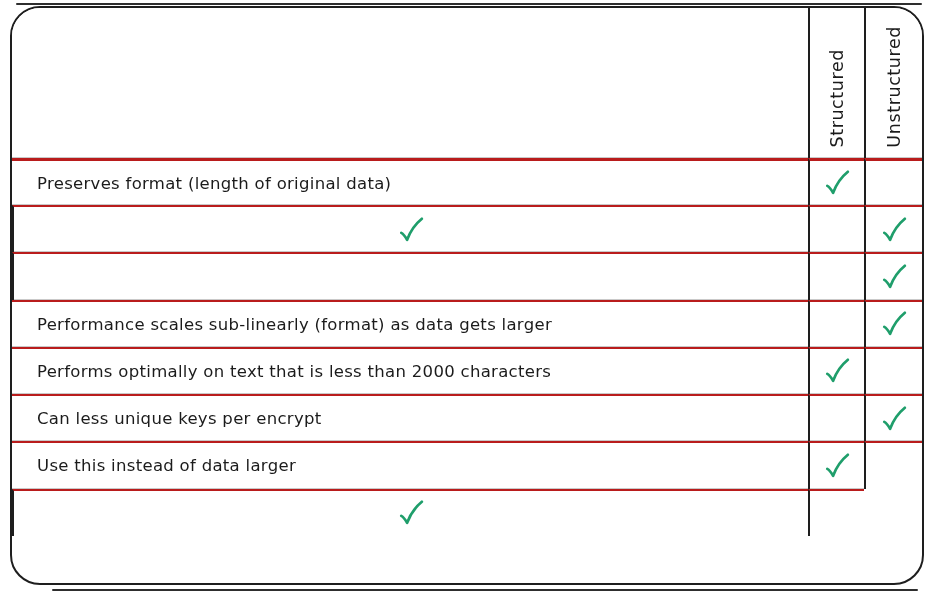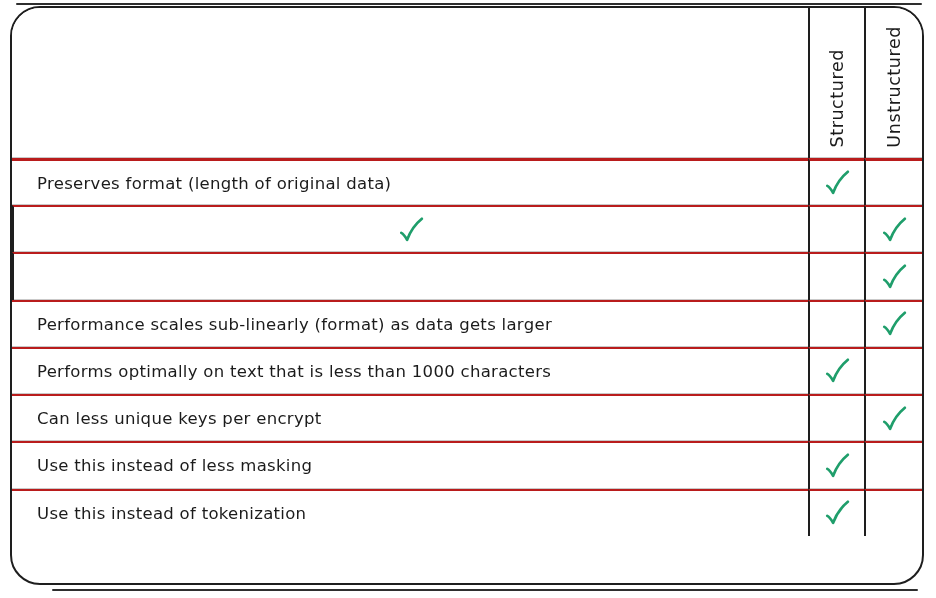--- a/index.html
+++ b/index.html
@@ -158,52 +158,49 @@
     <span class="ftext">Performance scales sub-linearly (format) as data gets larger</span>
   </div>
   <div class="cell datarow colcell check structured"></div>
   <div class="cell datarow colcell check unstructured">
         <svg viewBox="0 0 28 28" class="check-icon">
           <path d="M5.5 16.5 C7.5 17.5 9.3 20.3 10.6 22.6 C13.2 15.5 18.2 8.5 23.5 4.2" fill="none" stroke="#1f9e6b" stroke-width="2.4" stroke-linecap="round" stroke-linejoin="round"></path>
         </svg>
       </div>
 
   <div class="cell datarow feature">
-    <span class="ftext">Performs optimally on text that is less than 1000 characters</span>
+    <span class="ftext">Performs optimally on text that is less than 2000 characters</span>
   </div>
   <div class="cell datarow colcell check structured">
         <svg viewBox="0 0 28 28" class="check-icon">
           <path d="M5.5 16.5 C7.5 17.5 9.3 20.3 10.6 22.6 C13.2 15.5 18.2 8.5 23.5 4.2" fill="none" stroke="#1f9e6b" stroke-width="2.4" stroke-linecap="round" stroke-linejoin="round"></path>
         </svg>
       </div>
   <div class="cell datarow colcell check unstructured"></div>
 
   <div class="cell datarow feature">
     <span class="ftext">Can less unique keys per encrypt</span>
   </div>
   <div class="cell datarow colcell check structured"></div>
   <div class="cell datarow colcell check unstructured">
         <svg viewBox="0 0 28 28" class="check-icon">
           <path d="M5.5 16.5 C7.5 17.5 9.3 20.3 10.6 22.6 C13.2 15.5 18.2 8.5 23.5 4.2" fill="none" stroke="#1f9e6b" stroke-width="2.4" stroke-linecap="round" stroke-linejoin="round"></path>
         </svg>
       </div>
 
   <div class="cell datarow feature">
-    <span class="ftext">Use this instead of less masking</span>
-  </div>
-  <div class="cell datarow colcell check structured">
-        <svg viewBox="0 0 28 28" class="check-icon">
-          <path d="M5.5 16.5 C7.5 17.5 9.3 20.3 10.6 22.6 C13.2 15.5 18.2 8.5 23.5 4.2" fill="none" stroke="#1f9e6b" stroke-width="2.4" stroke-linecap="round" stroke-linejoin="round"></path>
-        </svg>
-      </div>
-  <div class="cell datarow colcell check unstructured"></div>
-
-  <div class="cell datarow feature">
-    <span class="ftext">Use this instead of tokenization</span>
-  </div>
+    <span class="ftext">Use this instead of data larger</span>
+  </div>
+  <div class="cell datarow colcell check structured">
+        <svg viewBox="0 0 28 28" class="check-icon">
+          <path d="M5.5 16.5 C7.5 17.5 9.3 20.3 10.6 22.6 C13.2 15.5 18.2 8.5 23.5 4.2" fill="none" stroke="#1f9e6b" stroke-width="2.4" stroke-linecap="round" stroke-linejoin="round"></path>
+        </svg>
+      </div>
+  <div class="cell datarow colcell check unstructured"></div>
+
   <div class="cell datarow colcell check structured">
         <svg viewBox="0 0 28 28" class="check-icon">
           <path d="M5.5 16.5 C7.5 17.5 9.3 20.3 10.6 22.6 C13.2 15.5 18.2 8.5 23.5 4.2" fill="none" stroke="#1f9e6b" stroke-width="2.4" stroke-linecap="round" stroke-linejoin="round"></path>
         </svg>
       </div>
   <div class="cell datarow colcell check unstructured"></div>
 </div>
 </div>
 
 <div class="sketch-bottom"></div>

